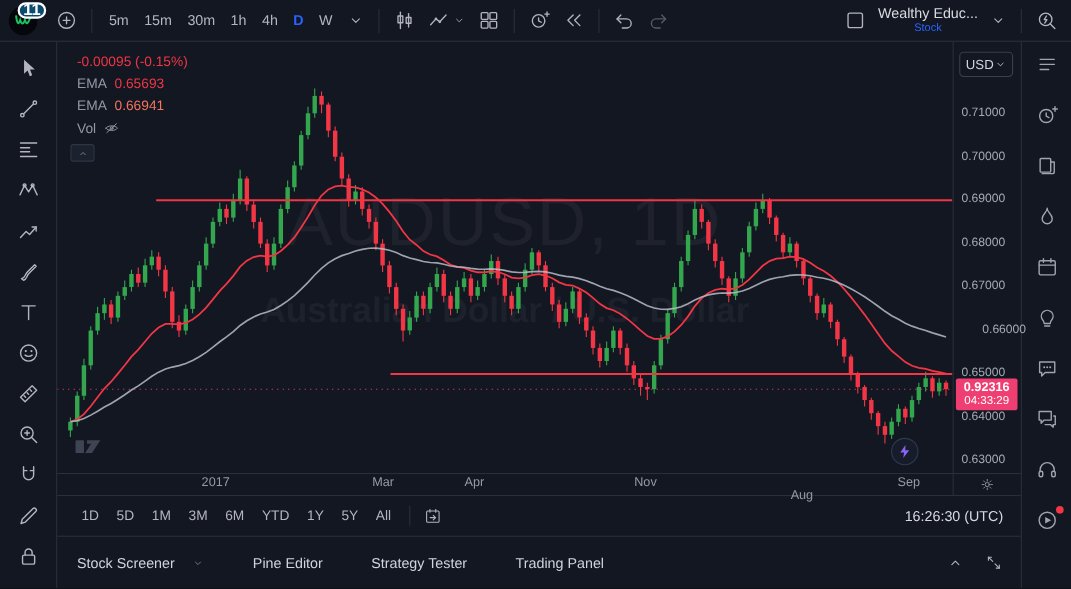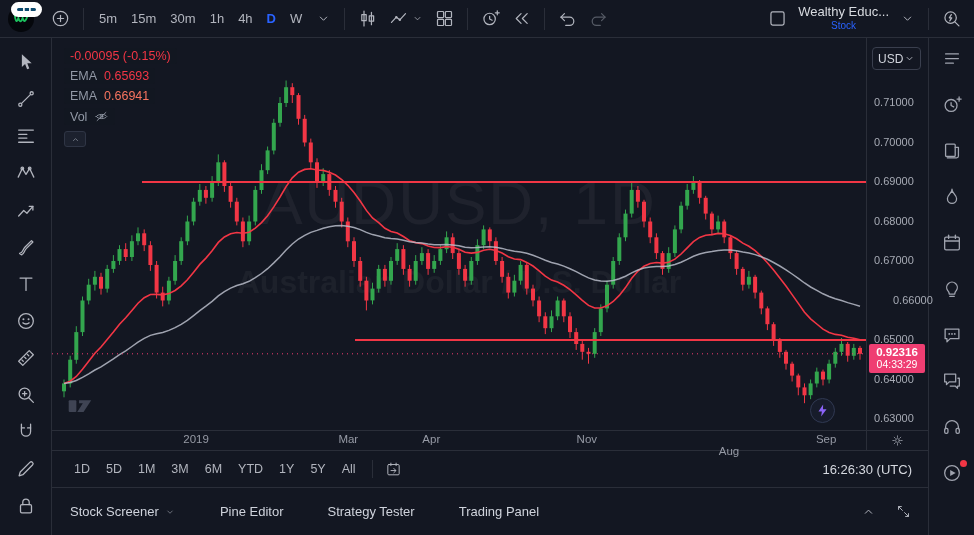--- a/index.html
+++ b/index.html
@@ -14,21 +14,21 @@
   .tb-btn{color:#b2b5be;display:flex;align-items:center;justify-content:center;padding:4px;border-radius:4px;gap:2px}
   .tb-btn.dim{color:#565b66}
   [data-icon]{display:inline-flex;width:21px;height:21px;color:inherit;flex:none}
   [data-icon].mini,.mini[data-icon]{width:13px;height:13px}
   .tb-btn.sm [data-icon]{width:17px;height:17px}
   [data-icon] svg{width:100%;height:100%;fill:none;stroke:currentColor;stroke-width:1.4;stroke-linecap:round;stroke-linejoin:round}
   [data-icon] svg .f{fill:currentColor;stroke:none}
   .logo-wrap{position:relative;width:36px;height:32px;flex:none;margin-right:2px}
   .logo-circle{position:absolute;left:2px;top:3px;width:26px;height:26px;border-radius:50%;background:#05070c;display:flex;align-items:center;justify-content:center}
   .logo-circle svg{width:17px;height:12px;stroke:#1cc15e;fill:none;stroke-width:2.2;stroke-linecap:round}
-  .badge{position:absolute;top:-1px;right:0;min-width:16px;height:15px;border-radius:8px;background:#0c4a6e;color:#fff;font-size:12px;font-weight:700;display:flex;align-items:center;justify-content:center;padding:0 3px;border:6px solid #ffffff}
+  .badge{position:absolute;top:-1px;right:0;min-width:16px;height:15px;border-radius:8px;background:#0c4a6e;color:#fff;font-size:15px;font-weight:700;display:flex;align-items:center;justify-content:center;padding:0 3px;border:2px solid #ffffff}
   .symbol-btn{display:flex;align-items:center;gap:7px;color:#e9ebf0;font-weight:700;font-size:14.5px;padding:4px 8px;letter-spacing:.3px}
   .symbol-btn [data-icon]{width:19px;height:19px;color:#c6c9d0}
   #intervals{display:flex;align-items:center}
   .interval{padding:4px 7px;font-size:13px;color:#b2b5be;border-radius:4px}
   .interval.active{color:#2962ff;font-weight:700}
   .layout-name{display:flex;flex-direction:column;align-items:flex-start;line-height:1.15;padding:0 4px;font-size:13px;color:#d8dbe0;max-width:110px;white-space:nowrap}
   .layout-name .save{font-size:10px;color:#2962ff;align-self:center}
   
   .body{display:flex;height:497px}
   .left-rail{width:52px;border-right:1px solid #2a2e39;display:flex;flex-direction:column;align-items:center;padding-top:8px;gap:6px}
@@ -71,21 +71,21 @@
   .axis-corner{width:62px;border-left:1px solid #2a2e39;display:flex;align-items:center;justify-content:center}
   .gear[data-icon]{width:15px;height:15px;color:#8f939e}
   
   .range-bar{height:37px;border-top:1px solid #2a2e39;display:flex;align-items:center;padding:0 12px 0 14px}
   .range-bar .sep{height:18px;margin:0 8px}
   .ranges{display:flex}
   .range{padding:3px 8px;font-size:12.5px;color:#b2b5be;border-radius:4px}
   .clock{font-size:13px;color:#d6d9e0;margin-right:4px}
   .tabs-bar{height:48px;border-top:1px solid #2a2e39;display:flex;align-items:center;padding:0 12px 0 18px}
   .tabs{display:flex;gap:44px}
-  .tab{display:flex;align-items:center;gap:5px;font-size:13px;color:#cfd3dc}
+  .tab{display:flex;align-items:center;gap:15px;font-size:13px;color:#cfd3dc}
   .tab [data-icon]{width:12px;height:12px;color:#8f939e}
   .tabs-bar .tb-btn{margin-left:10px}
 </style>
 </head>
 <body>
 
 <div class="app">
 
   <header class="toolbar">
     <div class="logo-wrap">
@@ -673,21 +673,21 @@
             <div class="tick" style="top: 216px;">0.67000</div>
             <div class="tick" style="top: 255.5px; margin-left: 19px;">0.66000</div>
             <div class="tick" style="top: 295px;">0.65000</div>
             <div class="tick" style="top: 334.5px;">0.64000</div>
             <div class="tick" style="top: 374px;">0.63000</div>
           </div>
       </div>
 
       <div class="time-row">
         <div class="time-axis" id="time-axis">
-            <div class="tlabel" style="left: 144.078px;">2019</div>
+            <div class="tlabel" style="left: 144.078px;">2017</div>
             <div class="tlabel" style="left: 296.296px;">Mar</div>
             <div class="tlabel" style="left: 379.324px;">Apr</div>
             <div class="tlabel" style="left: 534.798px;">Nov</div>
             <div class="tlabel" style="left: 677px; margin-top: 12px;">Aug</div>
             <div class="tlabel" style="left: 774.114px;">Sep</div>
           </div>
         <div class="axis-corner">
             <span data-icon="gear" class="gear">
               <svg viewBox="0 0 24 24">
                 <circle cx="12" cy="12" r="3"></circle>

